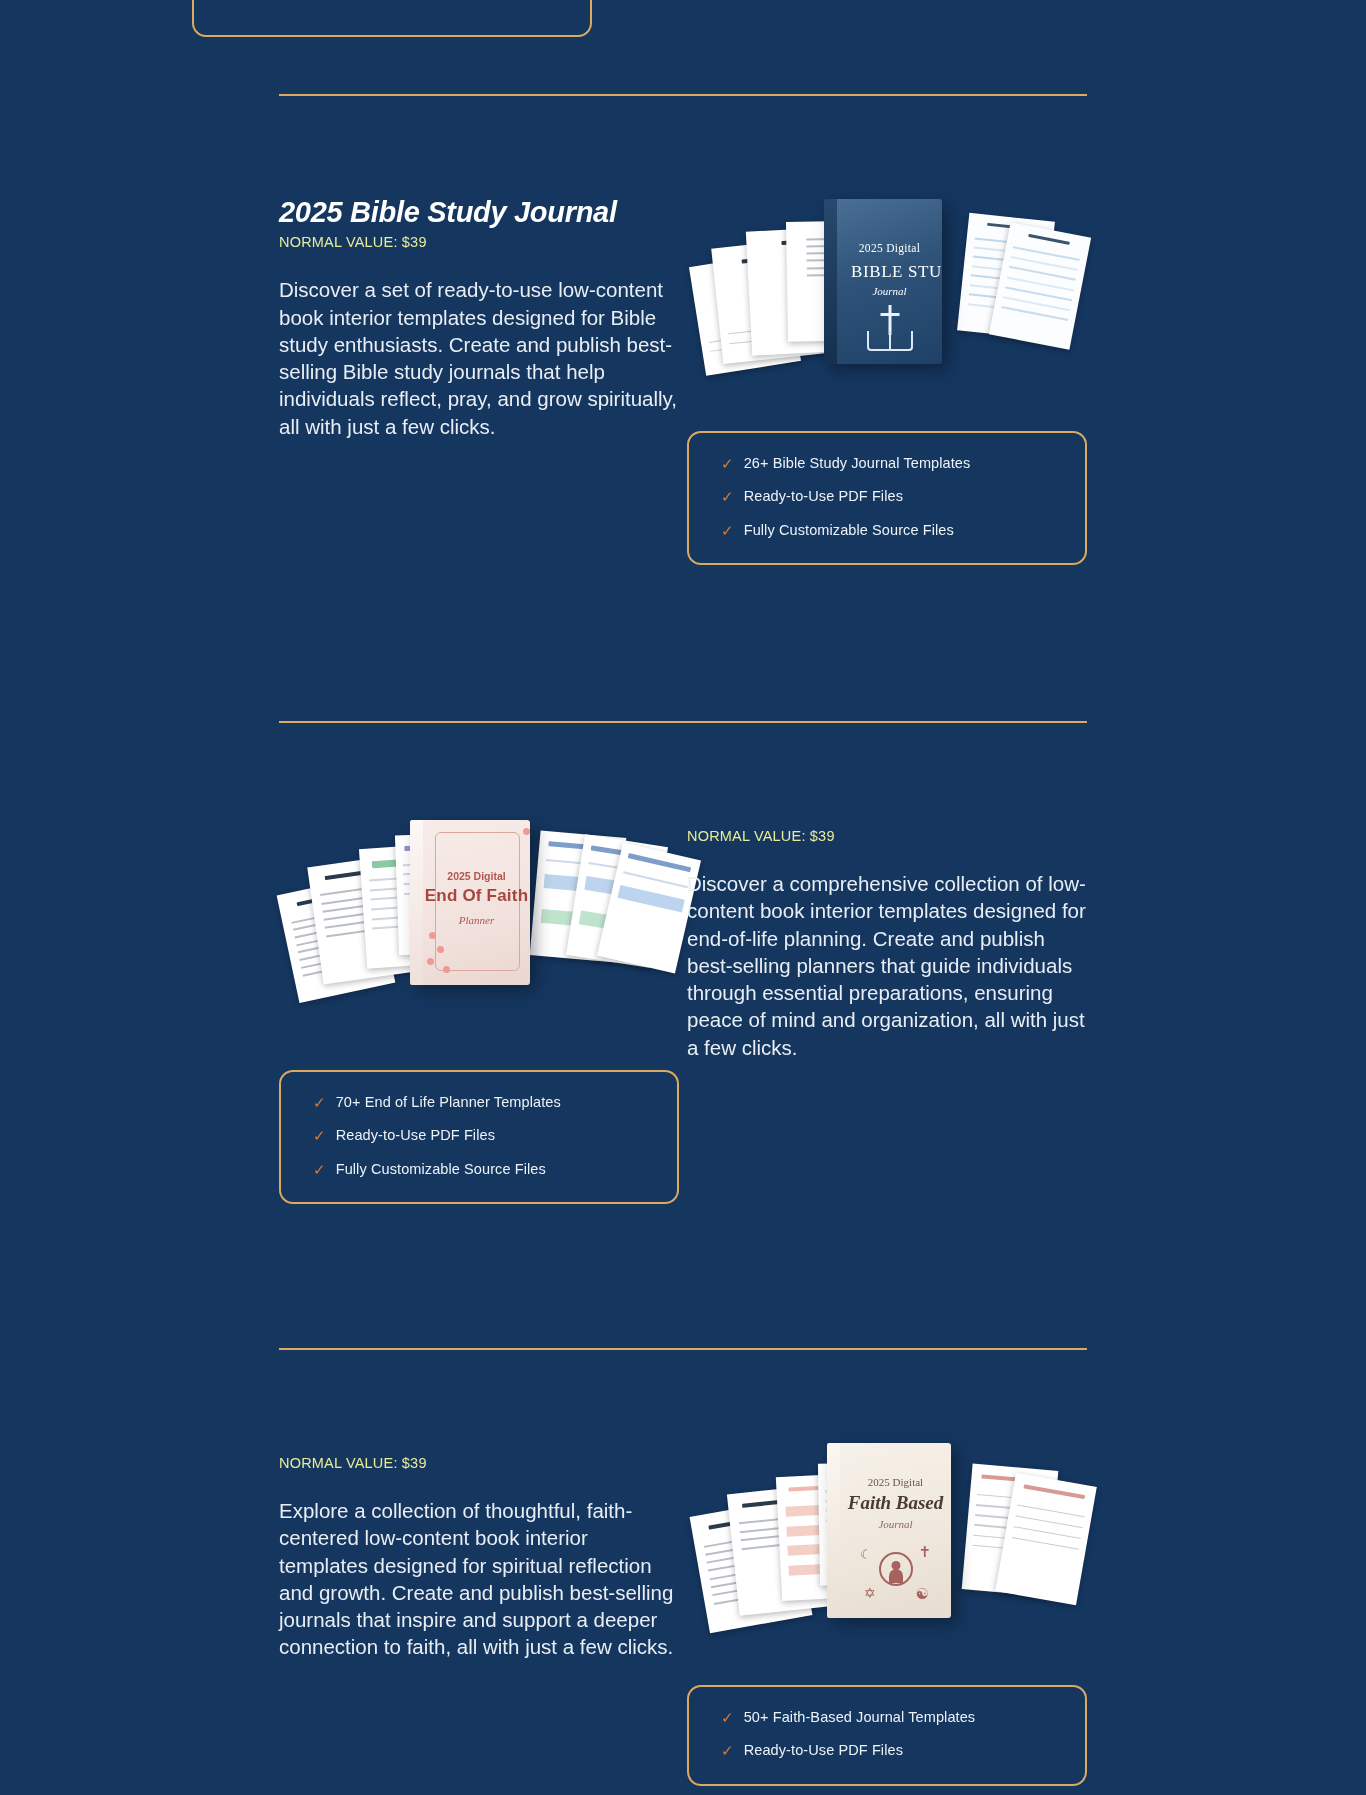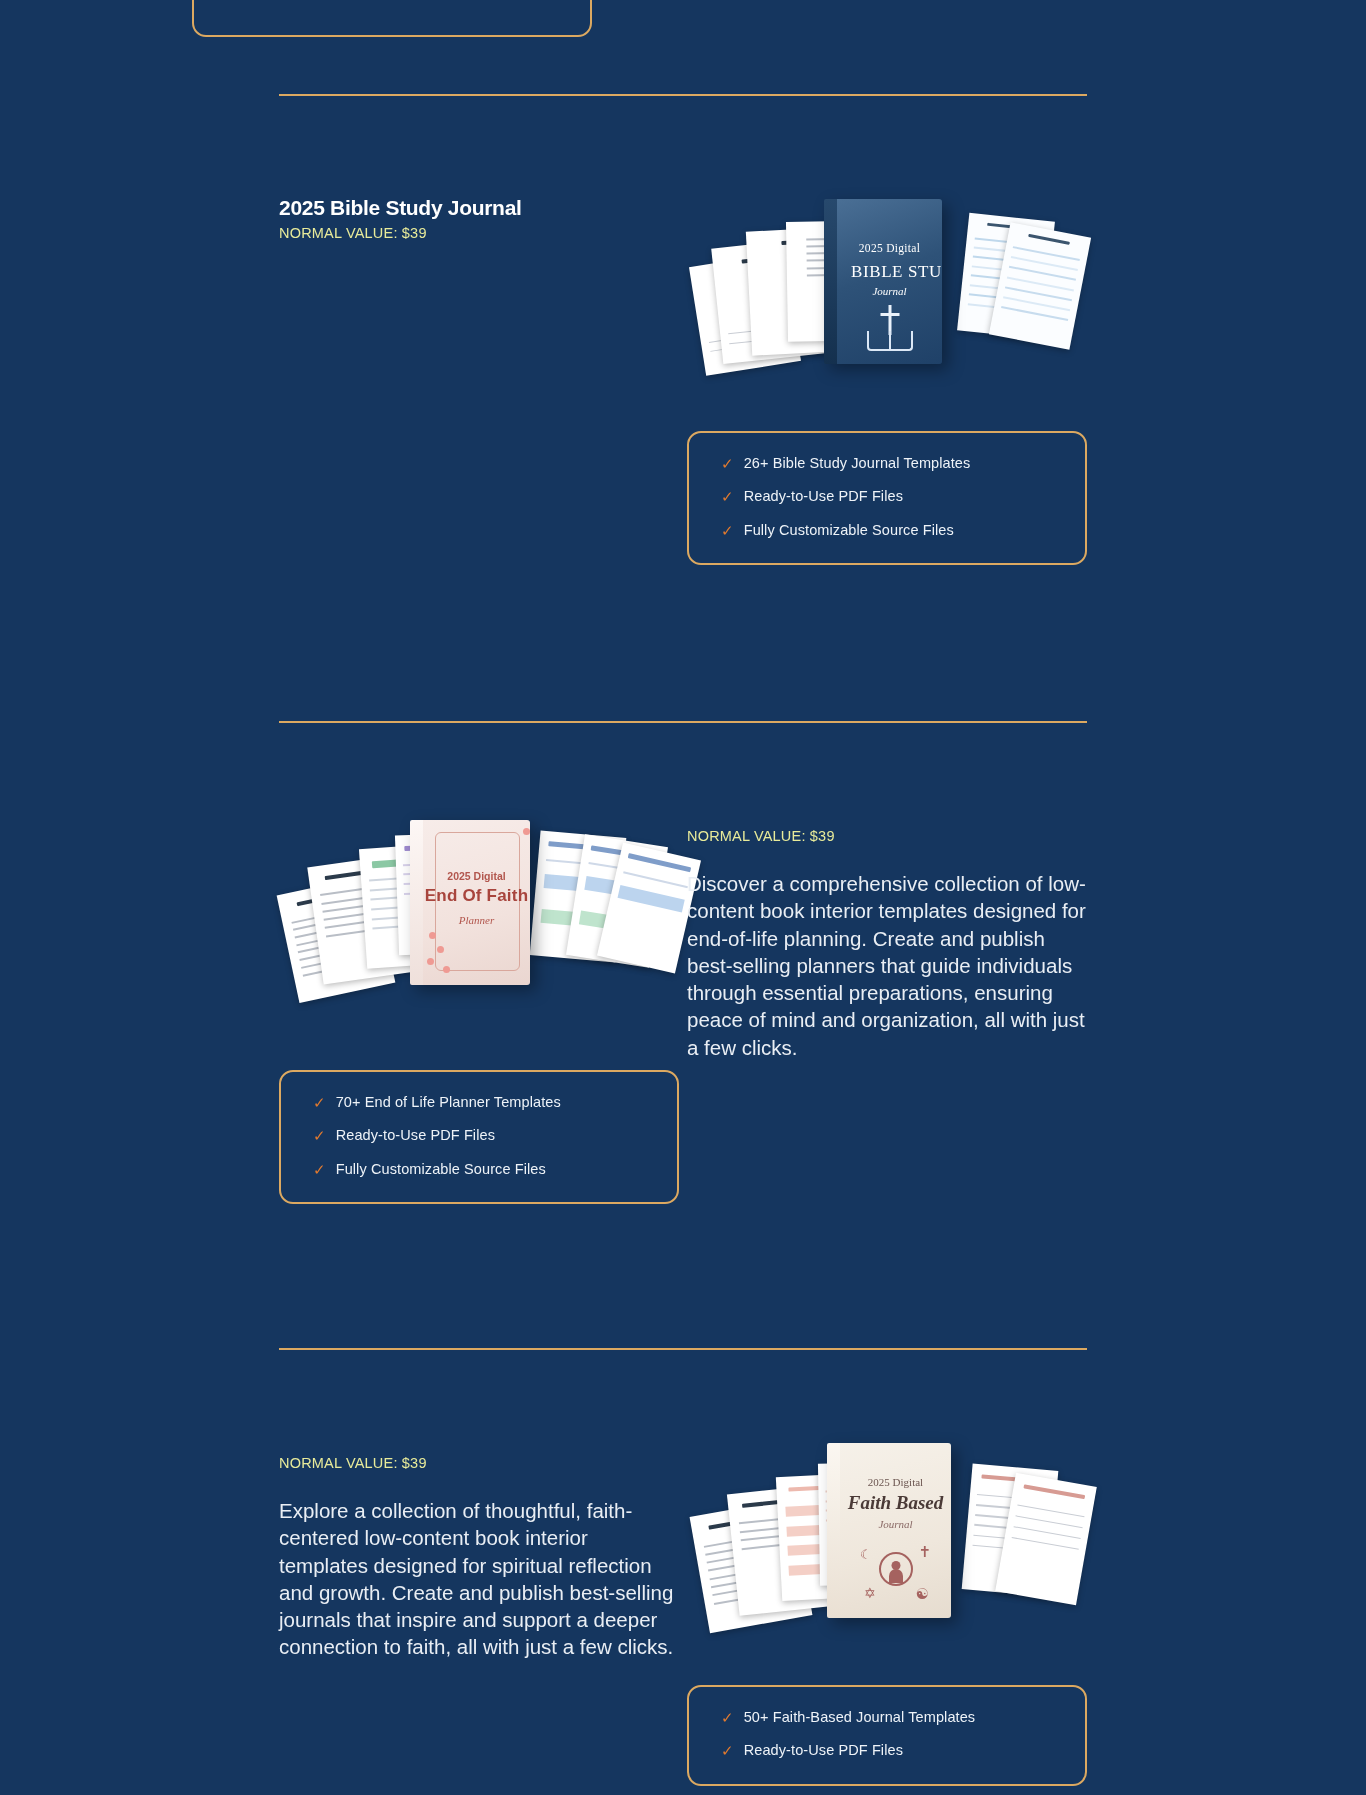--- a/index.html
+++ b/index.html
@@ -37,25 +37,26 @@
   }
   .feat-row:last-child { margin-bottom: 0; }
   .check {
     color: #e07a2f;
     font-size: 15px;
     line-height: 1.15;
     flex: 0 0 auto;
     font-weight: 400;
   }
   .prod-title {
-    font-size: 21px;
+    font-size: 29px;
     font-weight: 700;
     color: #ffffff;
     letter-spacing: -0.3px;
     line-height: 1.15;
+    font-style: italic;
   }
   .prod-value {
     font-size: 14.5px;
     color: #e8eb9a;
     margin-top: 5px;
     letter-spacing: .2px;
   }
   .prod-desc {
     font-size: 20.5px;
     color: #e9eef4;
@@ -193,20 +194,21 @@
   </div>
 
   <div style="height:57px"></div>
   <div class="rule"></div>
 
   <div class="section" style="height:530px; margin-top:0;">
 
     <div class="col-left" style="top:100px;">
       <h2 class="prod-title">2025 Bible Study Journal</h2>
       <div class="prod-value">NORMAL VALUE: $39</div>
+      <p class="prod-desc">Discover a set of ready-to-use low-content book interior templates designed for Bible study enthusiasts. Create and publish best-selling Bible study journals that help individuals reflect, pray, and grow spiritually, all with just a few clicks.</p>
     </div>
 
     <div class="col-right" style="top:85px;">
       <div class="mock">
 
         <div class="sheet" style="left:10px; top:78px; width:96px; height:110px; transform:rotate(-9deg);">
           <div class="ln" style="top:70%"></div>
             <div class="ln" style="top:78%"></div>
         </div>
         <div class="sheet" style="left:30px; top:62px; width:102px; height:116px; transform:rotate(-6deg);">

